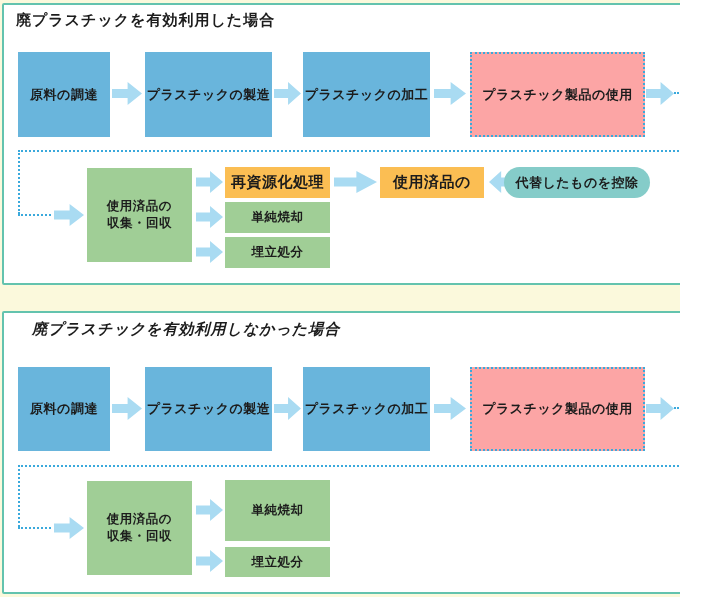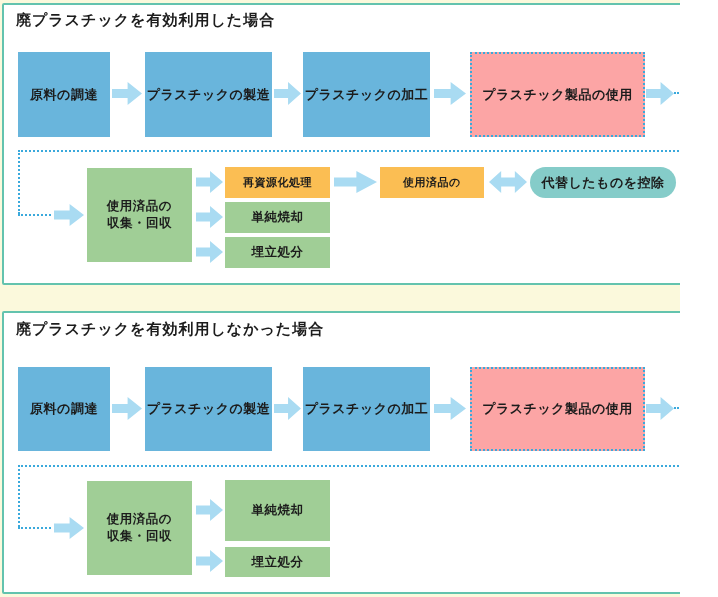--- a/index.html
+++ b/index.html
@@ -15,21 +15,21 @@
   }
   html,body{margin:0;padding:0;}
   body{font-family:"Liberation Sans","DejaVu Sans",sans-serif;}
   #page{position:relative;width:680px;height:597px;background:var(--page-bg);overflow:hidden;}
   .panel{position:absolute;background:#ffffff;border:2px solid var(--panel-border);border-radius:2px;}
   .panel-title{position:absolute;font-size:15px;font-weight:bold;color:var(--text);letter-spacing:1px;}
   .box{position:absolute;display:flex;align-items:center;justify-content:center;
        font-weight:bold;color:var(--text);text-align:center;line-height:1.35;}
   .pbox{background:var(--process-blue);font-size:13px;letter-spacing:0.5px;}
   .gbox{background:var(--green);font-size:12.5px;letter-spacing:0.5px;}
-  .obox{background:var(--orange);font-size:11px;letter-spacing:0.5px;text-align:right;}
+  .obox{background:var(--orange);font-size:15px;letter-spacing:0.5px;text-align:right;}
   .pill{background:var(--teal-pill);font-size:13px;border-radius:16px;letter-spacing:0.5px;}
   .dbox{background:#fca5a5;border:2px dotted var(--dotted);font-size:13px;letter-spacing:0.5px;}
   .arrow{position:absolute;background:var(--arrow);
          clip-path:polygon(0 30%,52% 30%,52% 0,100% 50%,52% 100%,52% 70%,0 70%);}
   .arrow-double{position:absolute;background:var(--arrow);
          clip-path:polygon(0 50%,32% 0,32% 30%,68% 30%,68% 0,100% 50%,68% 100%,68% 70%,32% 70%,32% 100%);}
   .dot-h{position:absolute;height:0;border-top:2px dotted var(--dotted);}
   .dot-v{position:absolute;width:0;border-left:2px dotted var(--dotted);}
 </style>
 </head>
@@ -68,25 +68,25 @@
   <div class="arrow" style="left:196px;top:206px;width:27px;height:22px;"></div>
   <div class="arrow" style="left:196px;top:241px;width:27px;height:22px;"></div>
 
   <div class="box obox" style="left:225px;top:167px;width:105px;height:31px;">再資源化処理</div>
   <div class="box gbox" style="left:225px;top:202px;width:105px;height:31px;">単純焼却</div>
   <div class="box gbox" style="left:225px;top:237px;width:105px;height:31px;">埋立処分</div>
 
   <div class="arrow" style="left:334px;top:171px;width:43px;height:22px;"></div>
   <div class="box obox" style="left:380px;top:167px;width:104px;height:31px;">使用済品の</div>
   <div class="arrow-double" style="left:489px;top:171px;width:38px;height:22px;"></div>
-  <div class="box pill" style="left:530px;top:167px;width:146px;height:31px;">代替したものを控除</div>
+  <div class="box pill" style="left:504px;top:167px;width:146px;height:31px;">代替したものを控除</div>
 
   <div class="panel" style="left:2px;top:311px;width:708px;height:279px;"></div>
 
-  <div class="panel-title" style="left:16px;top:320px;">廃プラスチックを有効利用しなかった場合</div>
+  <div class="panel-title" style="left:32px;top:320px;font-style:italic;">廃プラスチックを有効利用しなかった場合</div>
 
   <div class="box pbox" style="left:18px;top:367px;width:92px;height:84px;">原料の調達</div>
   <div class="arrow" style="left:112px;top:397px;width:30px;height:23px;"></div>
   <div class="box pbox" style="left:145px;top:367px;width:127px;height:84px;">プラスチックの製造</div>
   <div class="arrow" style="left:274px;top:397px;width:27px;height:23px;"></div>
   <div class="box pbox" style="left:303px;top:367px;width:127px;height:84px;">プラスチックの加工</div>
   <div class="arrow" style="left:434px;top:397px;width:32px;height:23px;"></div>
   <div class="box dbox" style="left:470px;top:367px;width:171px;height:80px;">プラスチック製品の使用</div>
   <div class="arrow" style="left:646px;top:397px;width:28px;height:23px;"></div>
 

